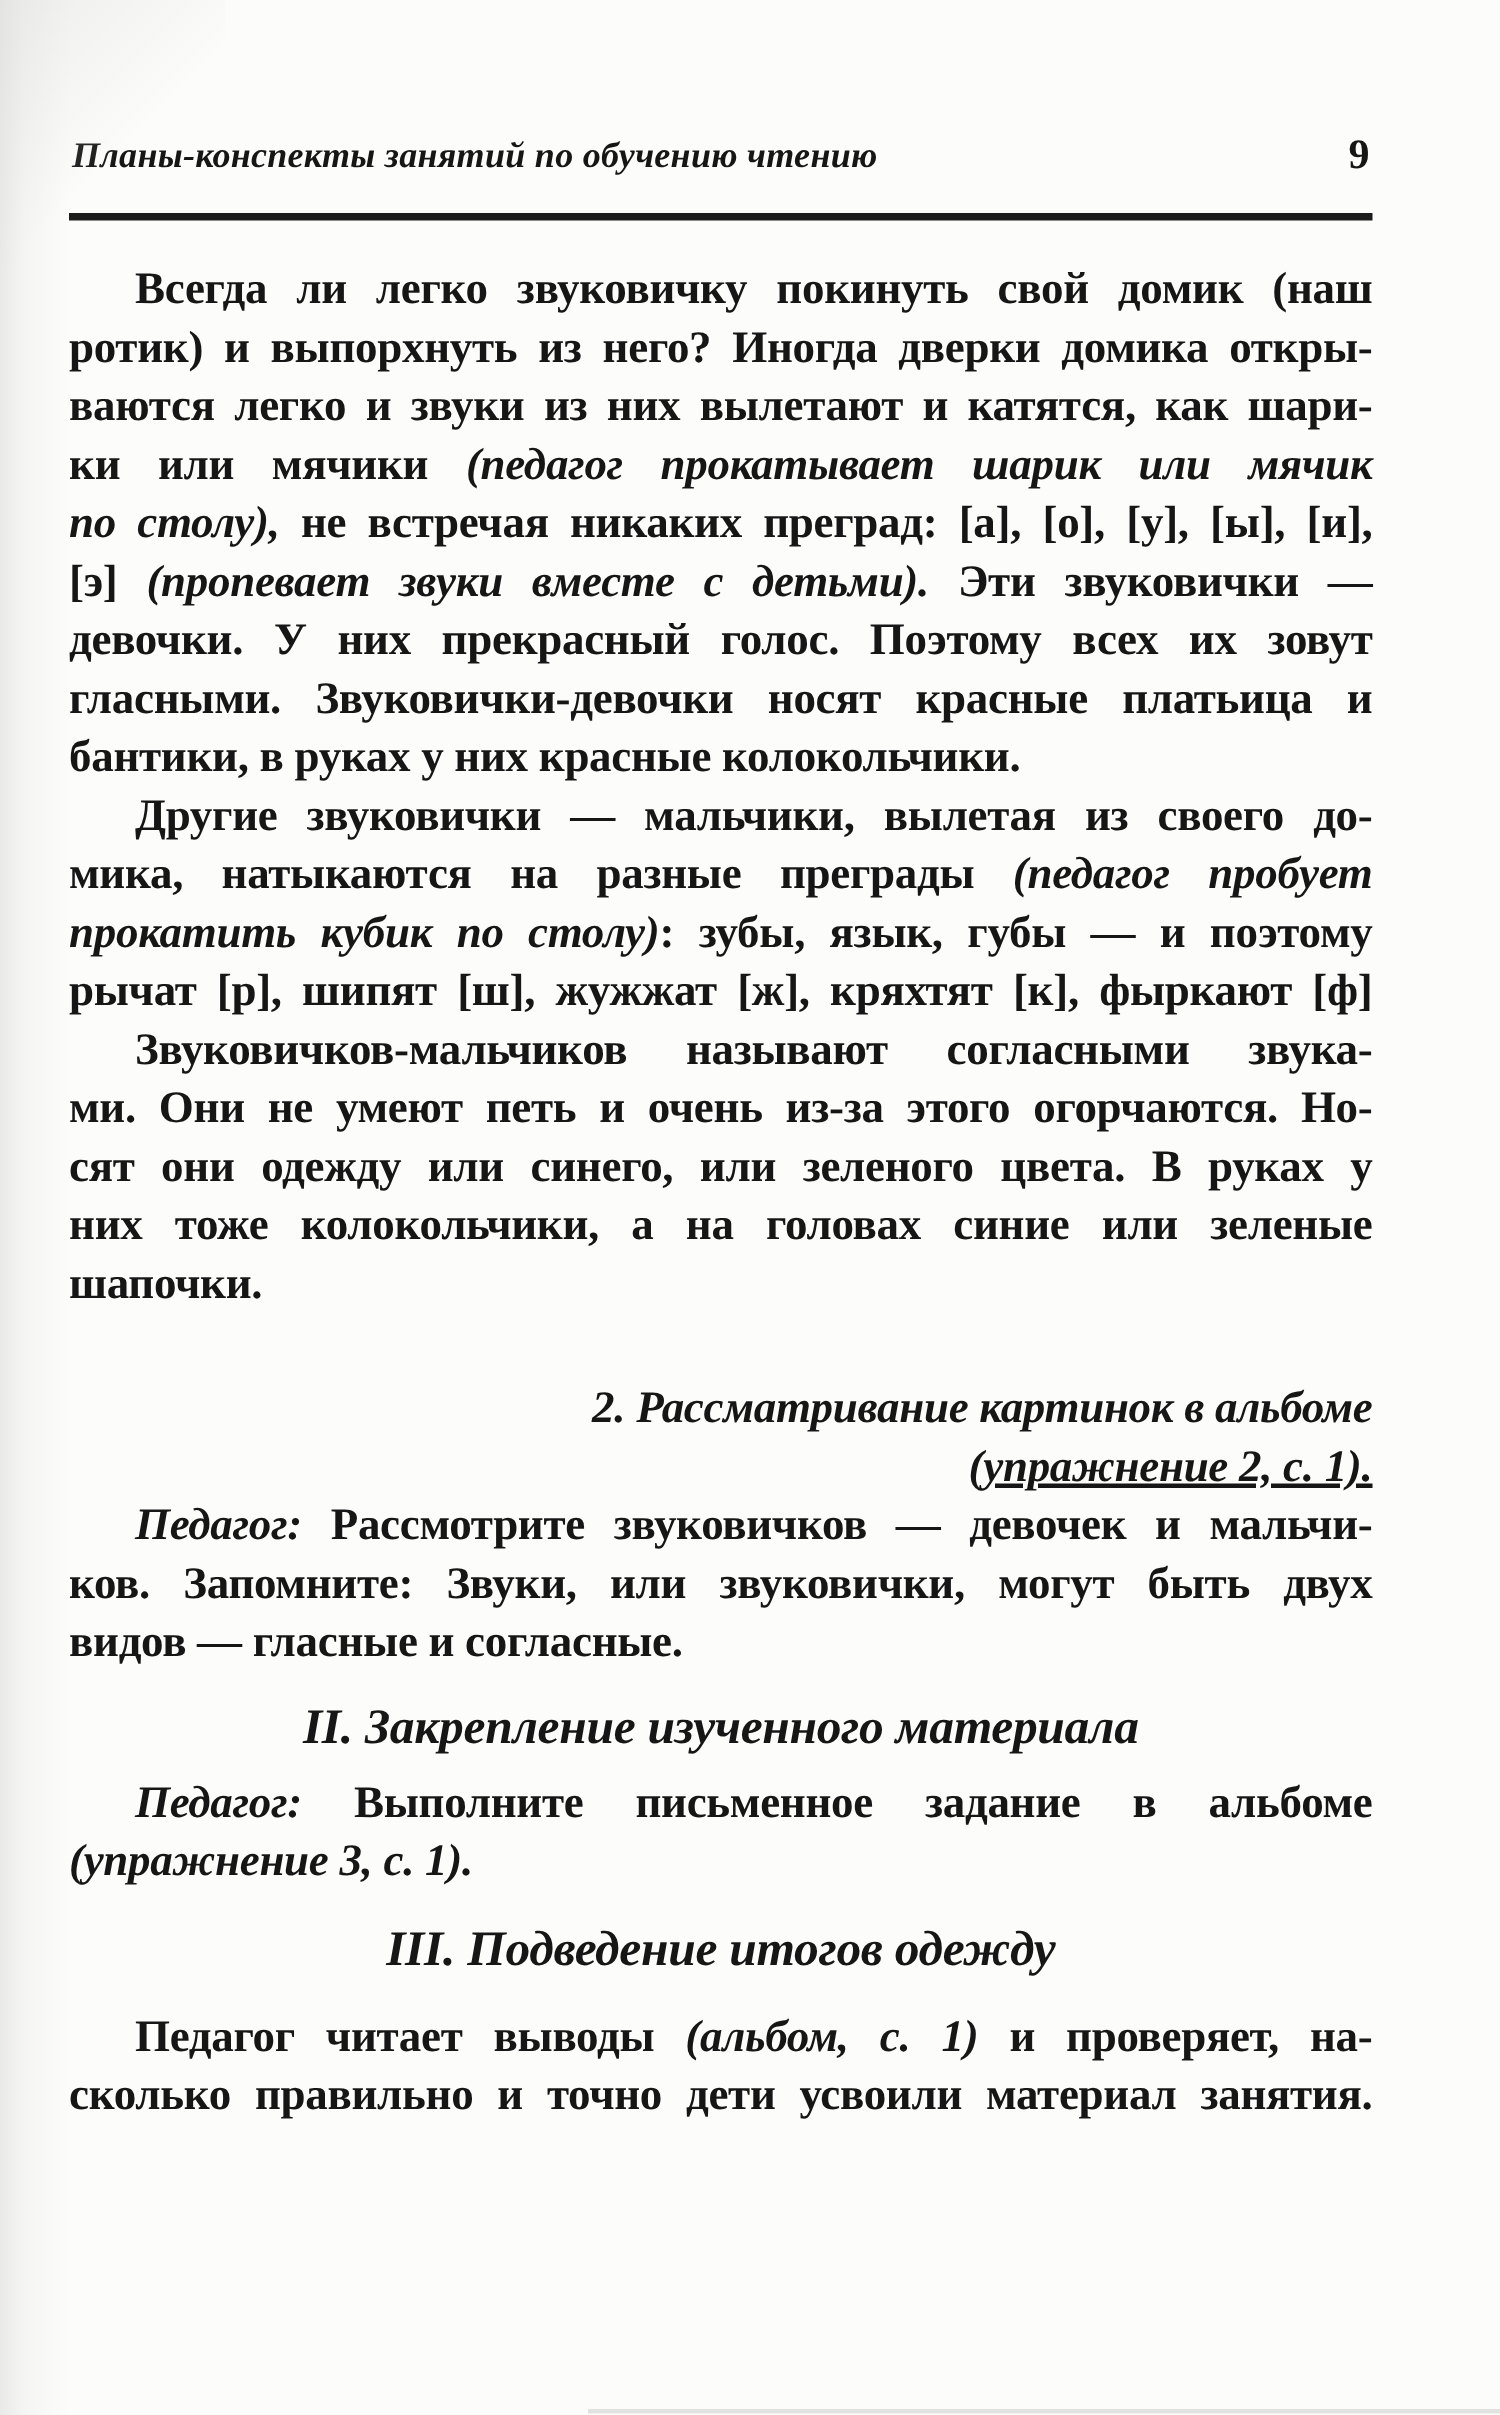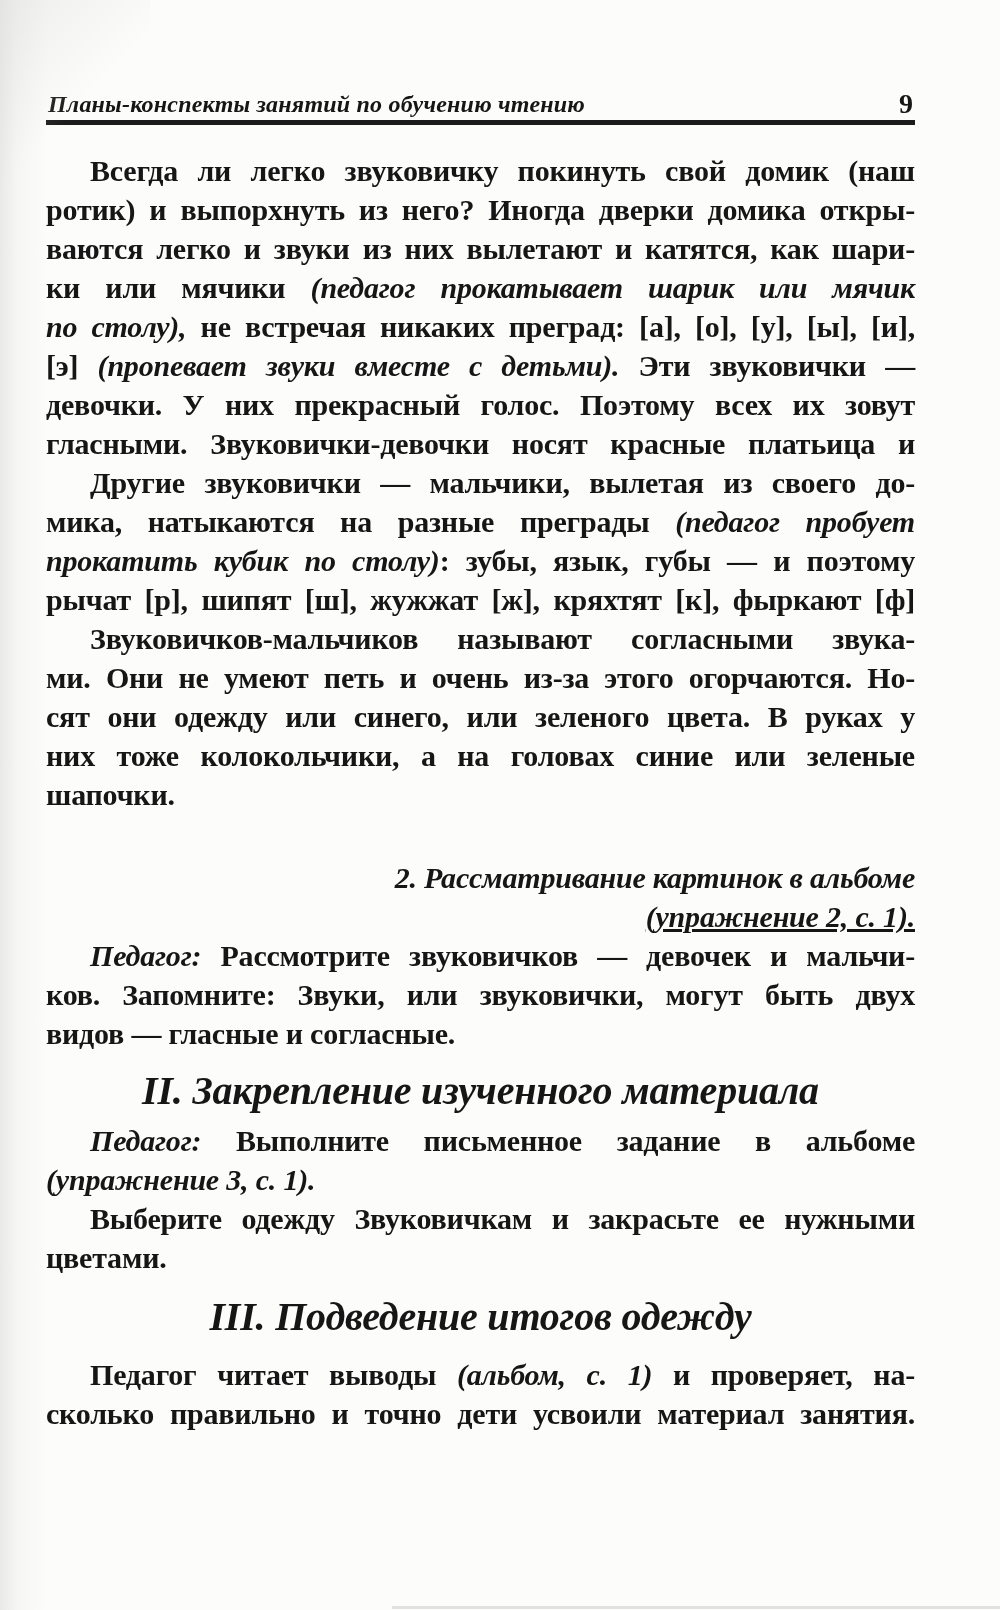--- a/index.html
+++ b/index.html
@@ -17,21 +17,21 @@
     background:linear-gradient(135deg,#dededd 0%, rgba(255,255,255,0) 55%);
     opacity:.5; pointer-events:none;
   }
   .scan-edge{
     position:absolute; left:392px; right:0; bottom:1px; height:3px;
     background:#e2e2e0;
   }
   .running{
     display:flex; justify-content:space-between; align-items:flex-end;
     margin:0 85px 0 46px;
-    padding:90px 2px 2px 2px;
+    padding:90px 2px 24px 2px;
     border-bottom:5px solid #1c1c1c;
   }
   .running .title{
     font-style:italic; font-weight:700; font-size:24px; line-height:28px;
     letter-spacing:0.2px;
   }
   .running .num{ font-weight:700; font-size:28px; line-height:28px; }
 
   .body{
     margin:26px 85px 0 46px;
@@ -39,21 +39,21 @@
     letter-spacing:-0.2px;
   }
   .line{ min-height:39px; white-space:normal; }
   .line.just{ text-align:justify; text-align-last:justify; }
   .line.indent{ text-indent:44px; }
   .line.cont{ text-indent:44px;text-decoration:underline; }
   .it{ font-style:italic; }
   .block.list{ margin-top:44px;text-align:right; }
   .heading{
     text-align:center; font-style:italic; font-weight:700;
-    font-size:40px; line-height:44px; letter-spacing:-0.2px;
+    font-size:33px; line-height:44px; letter-spacing:-0.2px;
   }
   .heading.h2{ margin:16px 0 8px 0; }
   .heading.h3{ margin:18px 0 16px 0; }
 </style>
 </head>
 <body>
 
 <div class="page">
   <header class="running">
     <span class="title">Планы-конспекты занятий по обучению чтению</span>
@@ -62,20 +62,21 @@
   <main class="body">
       <div class="block paragraph">
         <div class="line just indent"><span>Всегда ли легко звуковичку покинуть свой домик (наш</span></div>
         <div class="line just"><span>ротик) и выпорхнуть из него? Иногда дверки домика откры-</span></div>
         <div class="line just"><span>ваются легко и звуки из них вылетают и катятся, как шари-</span></div>
         <div class="line just"><span>ки или мячики </span><span class="it">(педагог прокатывает шарик или мячик</span></div>
         <div class="line just"><span class="it">по столу),</span><span> не встречая никаких преград: [а], [о], [у], [ы], [и],</span></div>
         <div class="line just"><span>[э] </span><span class="it">(пропевает звуки вместе с детьми).</span><span> Эти звуковички —</span></div>
         <div class="line just"><span>девочки. У них прекрасный голос. Поэтому всех их зовут</span></div>
         <div class="line just"><span>гласными. Звуковички-девочки носят красные платьица и</span></div>
+        <div class="line"><span>бантики, в руках у них красные колокольчики.</span></div>
       </div>
       <div class="block paragraph">
         <div class="line just indent"><span>Другие звуковички — мальчики, вылетая из своего до-</span></div>
         <div class="line just"><span>мика, натыкаются на разные преграды </span><span class="it">(педагог пробует</span></div>
         <div class="line just"><span class="it">прокатить кубик по столу)</span><span>: зубы, язык, губы — и поэтому</span></div>
         <div class="line just"><span>рычат [р], шипят [ш], жужжат [ж], кряхтят [к], фыркают [ф]</span></div>
       </div>
       <div class="block paragraph">
         <div class="line just indent"><span>Звуковичков-мальчиков называют согласными звука-</span></div>
         <div class="line just"><span>ми. Они не умеют петь и очень из-за этого огорчаются. Но-</span></div>
@@ -90,24 +91,20 @@
       <div class="block paragraph">
         <div class="line just indent"><span class="it">Педагог:</span><span> Рассмотрите звуковичков — девочек и мальчи-</span></div>
         <div class="line just"><span>ков. Запомните: Звуки, или звуковички, могут быть двух</span></div>
         <div class="line"><span>видов — гласные и согласные.</span></div>
       </div>
       <div class="heading h2">II. Закрепление изученного материала</div>
       <div class="block paragraph">
         <div class="line just indent"><span class="it">Педагог:</span><span> Выполните письменное задание в альбоме</span></div>
         <div class="line"><span class="it">(упражнение 3, с. 1).</span></div>
       </div>
-      <div class="block paragraph">
-        <div class="line just indent"><span>Выберите одежду Звуковичкам и закрасьте ее нужными</span></div>
-        <div class="line"><span>цветами.</span></div>
-      </div>
       <div class="heading h3">III. Подведение итогов одежду</div>
       <div class="block paragraph">
         <div class="line just indent"><span>Педагог читает выводы </span><span class="it">(альбом, с. 1)</span><span> и проверяет, на-</span></div>
         <div class="line just"><span>сколько правильно и точно дети усвоили материал занятия.</span></div>
       </div>
     </main>
   <div class="scan-edge"></div>
 </div>
 
 </body></html>

